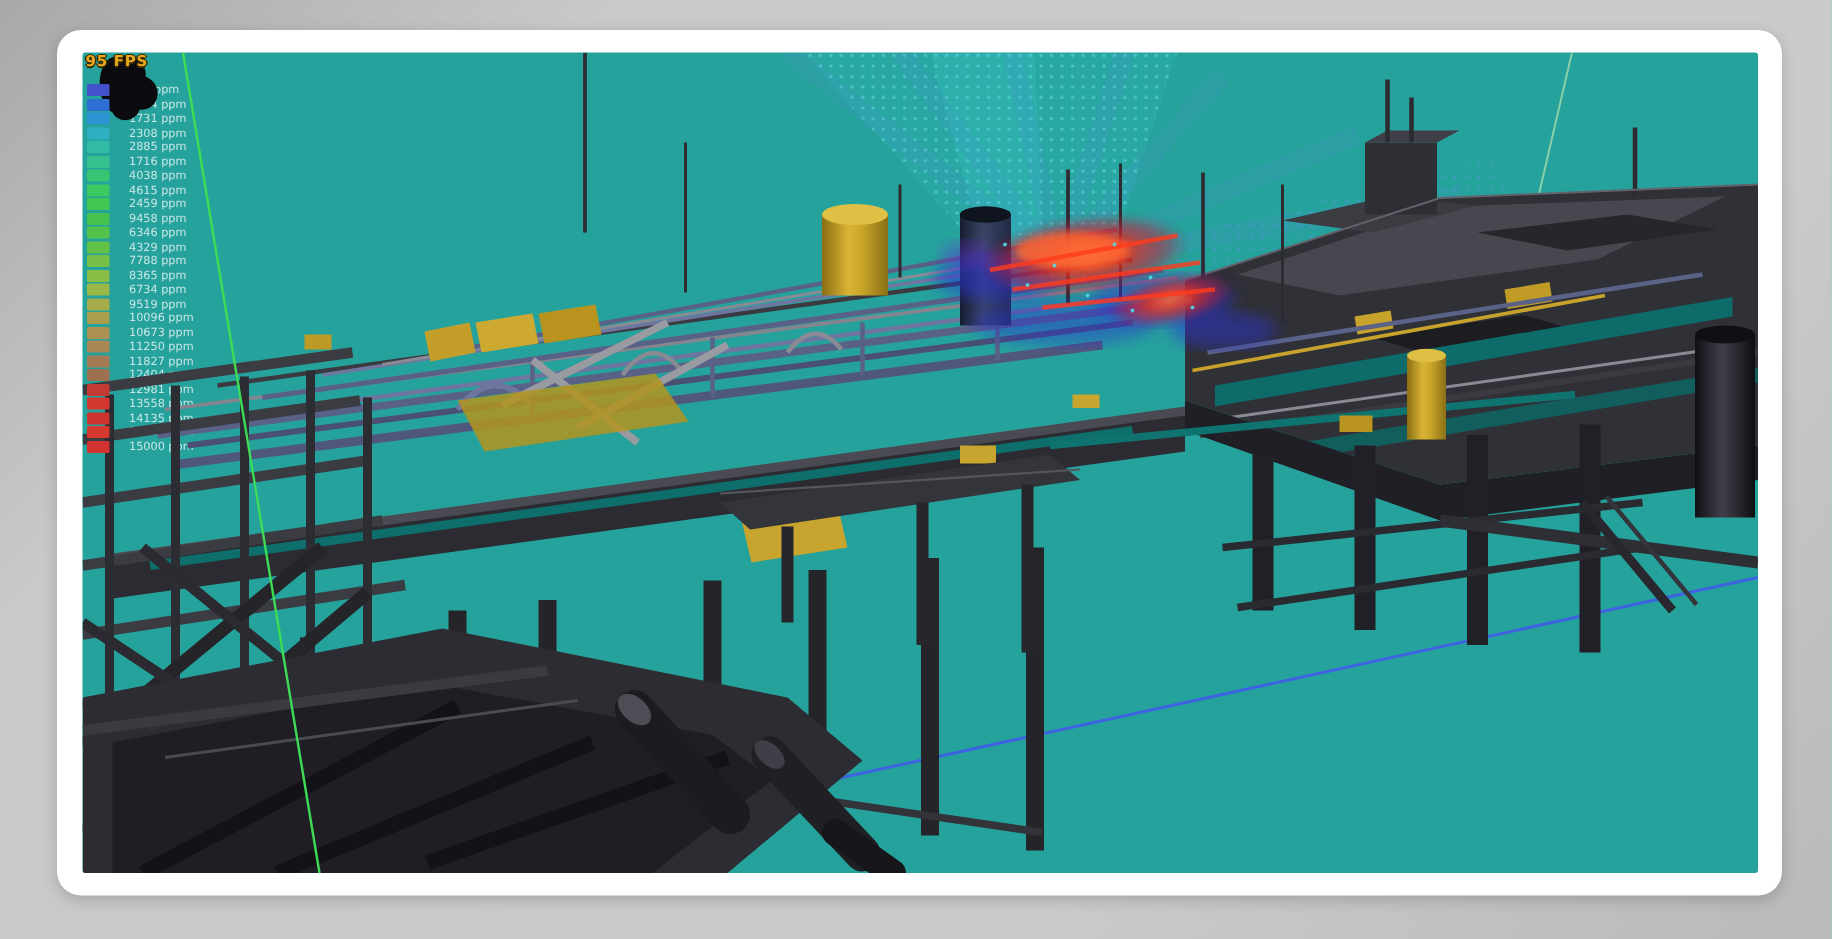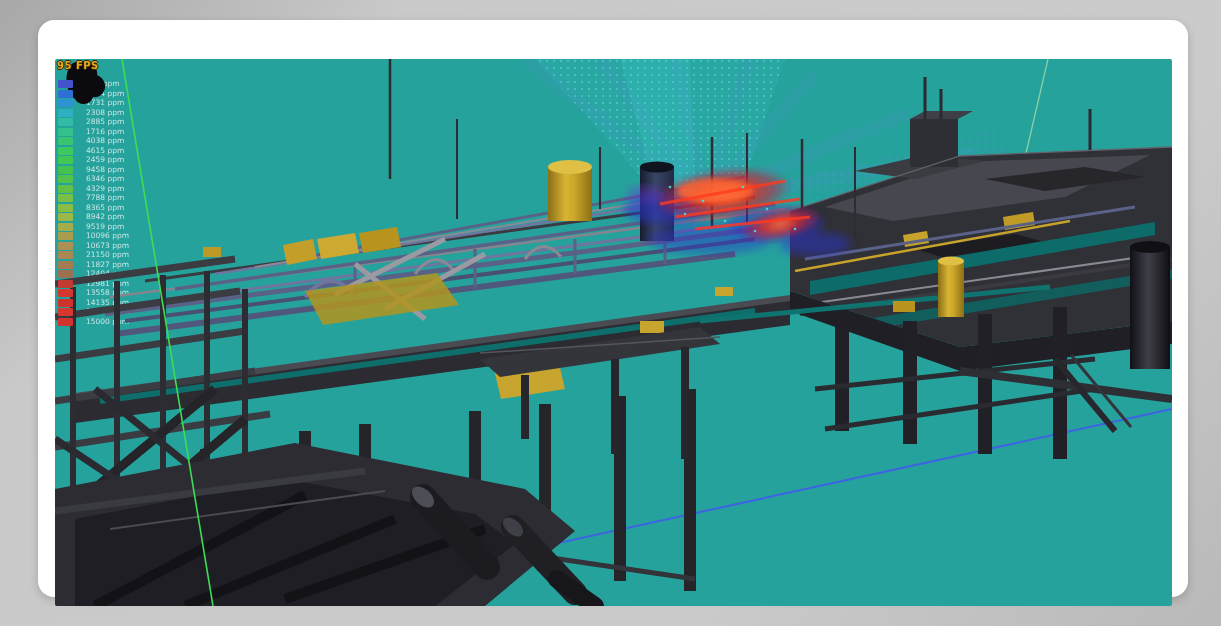--- a/index.html
+++ b/index.html
@@ -8,21 +8,21 @@
     font-family:"DejaVu Sans",sans-serif;
     background:linear-gradient(135deg,#a8a8a8 0%,#c9c9c9 22%,#cbcbcb 70%,#b9b9b9 100%);
   }
   .frame{
     position:absolute;left:38px;top:20px;width:1150px;height:577px;
     background:var(--frame-bg,#ffffff);border-radius:16px;
     box-shadow:0 3px 10px rgba(0,0,0,.18);
   }
   .viewport{
     position:absolute;left:17px;top:15px;width:1117px;height:547px;
-    background:var(--viewport-bg,#26a29d);border-radius:2px;overflow:hidden;cursor:grab;margin-top:24px;
+    background:var(--viewport-bg,#26a29d);border-radius:2px;overflow:hidden;cursor:grab;
   }
   .scene{position:absolute;left:0;top:0;z-index:2;}
   .fps{
     position:absolute;left:2px;top:1px;z-index:6;
     font-size:10px;font-weight:bold;letter-spacing:.5px;
     color:var(--fps-color,#e8a91e);
     text-shadow:-1px 0 #3a2a00,1px 0 #3a2a00,0 -1px #3a2a00,0 1px #3a2a00;
   }
   .legend-labels{position:absolute;left:31px;top:20px;z-index:1;}
   .legend-labels div{
@@ -298,25 +298,25 @@
         <div>2885 ppm</div>
         <div>1716 ppm</div>
         <div>4038 ppm</div>
         <div>4615 ppm</div>
         <div>2459 ppm</div>
         <div>9458 ppm</div>
         <div>6346 ppm</div>
         <div>4329 ppm</div>
         <div>7788 ppm</div>
         <div>8365 ppm</div>
-        <div>8942 ppm</div>
+        <div>6734 ppm</div>
         <div>9519 ppm</div>
         <div>10096 ppm</div>
         <div>10673 ppm</div>
-        <div>21150 ppm</div>
+        <div>11250 ppm</div>
         <div>11827 ppm</div>
         <div>12404 ppm</div>
         <div>12981 ppm</div>
         <div>13558 ppm</div>
         <div>14135 ppm</div>
         <div>14712 ppm</div>
         <div>15000 ppm</div>
       </div>
     <div class="legend-chips">
         <div style="background: rgb(68, 82, 203);"></div>

